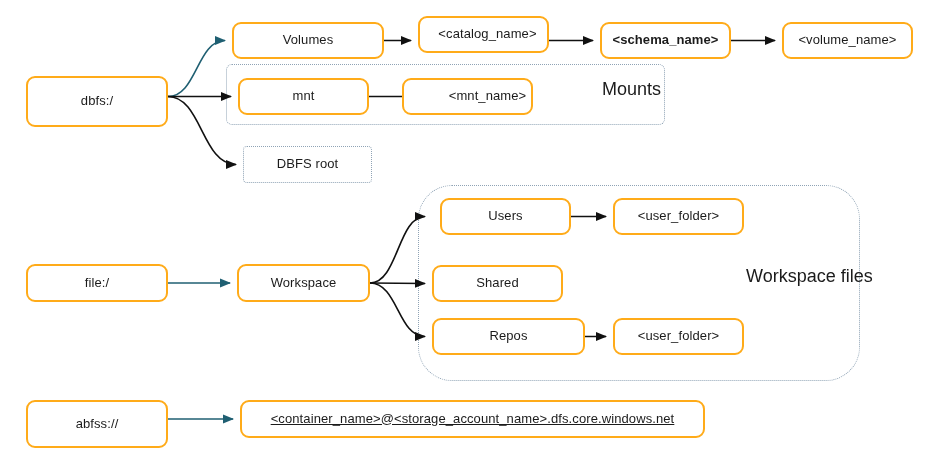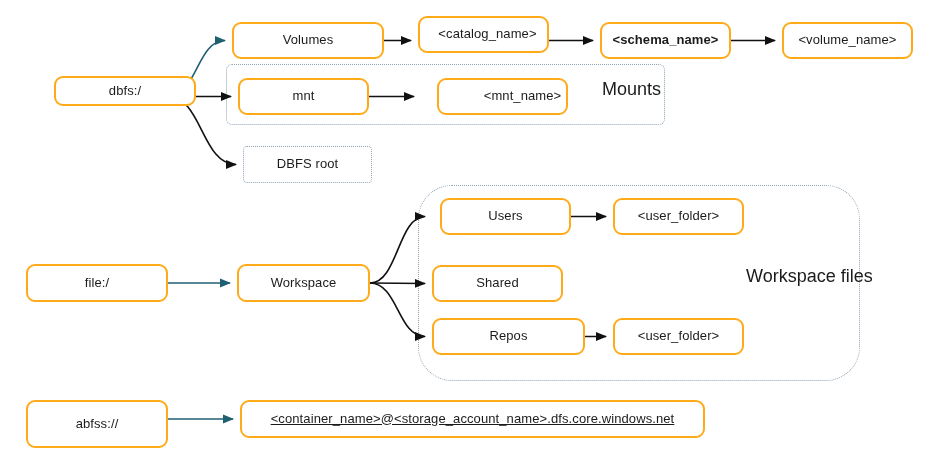--- a/index.html
+++ b/index.html
@@ -102,39 +102,39 @@
       </g>
   </svg>
 
   <div id="group-layer">
       <div class="group mounts" style="left: 226px; top: 64px; width: 439px; height: 61px;"></div>
       <div class="group-label" style="left: 602px; top: 79px;">Mounts</div>
       <div class="group wsfiles" style="left: 418px; top: 185px; width: 442px; height: 196px;"></div>
       <div class="group-label" style="left: 746px; top: 266px;">Workspace files</div>
     </div>
   <div id="node-layer">
-      <div class="node" style="left: 26px; top: 76px; width: 142px; height: 30px; margin-left: 28px;">
+      <div class="node" style="left: 26px; top: 76px; width: 142px; height: 51px;">
         <span>dbfs:/</span>
       </div>
       <div class="node" style="left: 232px; top: 22px; width: 152px; height: 37px;">
         <span>Volumes</span>
       </div>
       <div class="node" style="left: 418px; top: 16px; width: 131px; height: 37px; padding-left: 8px;">
         <span>&lt;catalog_name&gt;</span>
       </div>
       <div class="node" style="left: 600px; top: 22px; width: 131px; height: 37px; font-weight: bold;">
         <span>&lt;schema_name&gt;</span>
       </div>
       <div class="node" style="left: 782px; top: 22px; width: 131px; height: 37px;">
         <span>&lt;volume_name&gt;</span>
       </div>
       <div class="node" style="left: 238px; top: 78px; width: 131px; height: 37px;">
         <span>mnt</span>
       </div>
-      <div class="node" style="left: 437px; top: 78px; width: 131px; height: 37px; padding-left: 40px;">
+      <div class="node" style="left: 402px; top: 78px; width: 131px; height: 37px; padding-left: 40px;">
         <span>&lt;mnt_name&gt;</span>
       </div>
       <div class="node dotted" style="left: 243px; top: 146px; width: 129px; height: 37px;">
         <span>DBFS root</span>
       </div>
       <div class="node" style="left: 26px; top: 264px; width: 142px; height: 38px;">
         <span>file:/</span>
       </div>
       <div class="node" style="left: 237px; top: 264px; width: 133px; height: 38px;">
         <span>Workspace</span>

